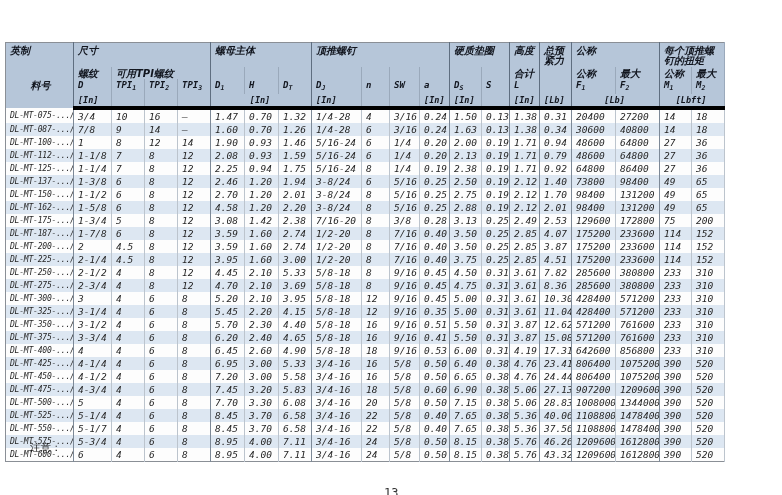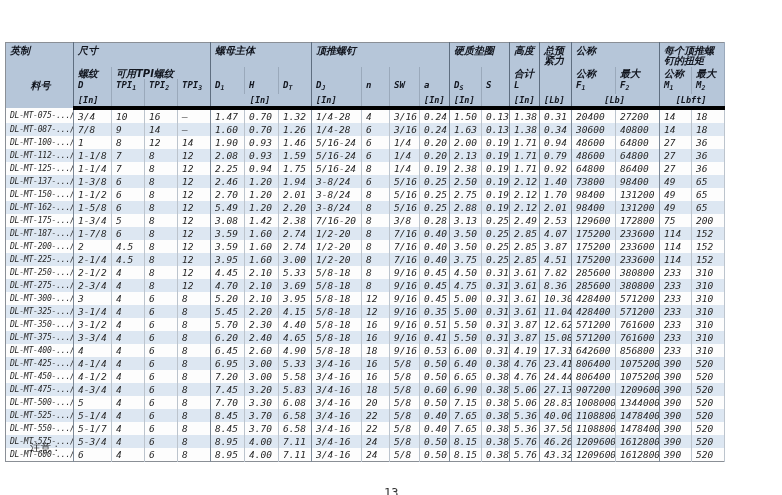--- a/index.html
+++ b/index.html
@@ -304,21 +304,21 @@
           <td class="gb">131200</td>
           <td>49</td>
           <td>65</td>
         </tr>
         <tr class="stripe">
           <td class="gb part">DL-MT-162-.../W</td>
           <td>1-5/8</td>
           <td>6</td>
           <td>8</td>
           <td class="gb">12</td>
-          <td>5.49</td>
+          <td>4.58</td>
           <td>1.20</td>
           <td class="gb">2.20</td>
           <td>3-8/24</td>
           <td>8</td>
           <td>5/16</td>
           <td class="gb">0.25</td>
           <td>2.88</td>
           <td class="gb">0.19</td>
           <td class="gb">2.12</td>
           <td class="gb">2.01</td>

